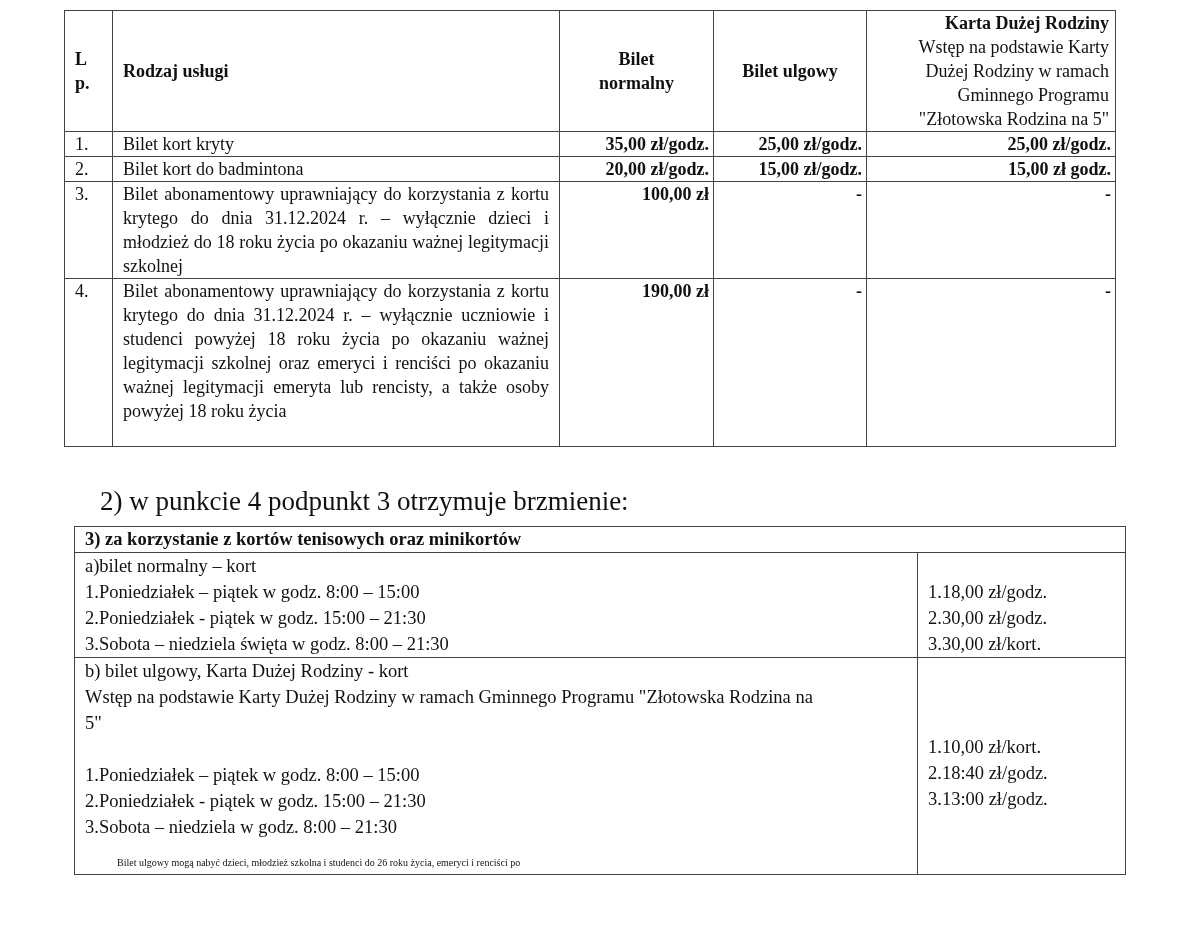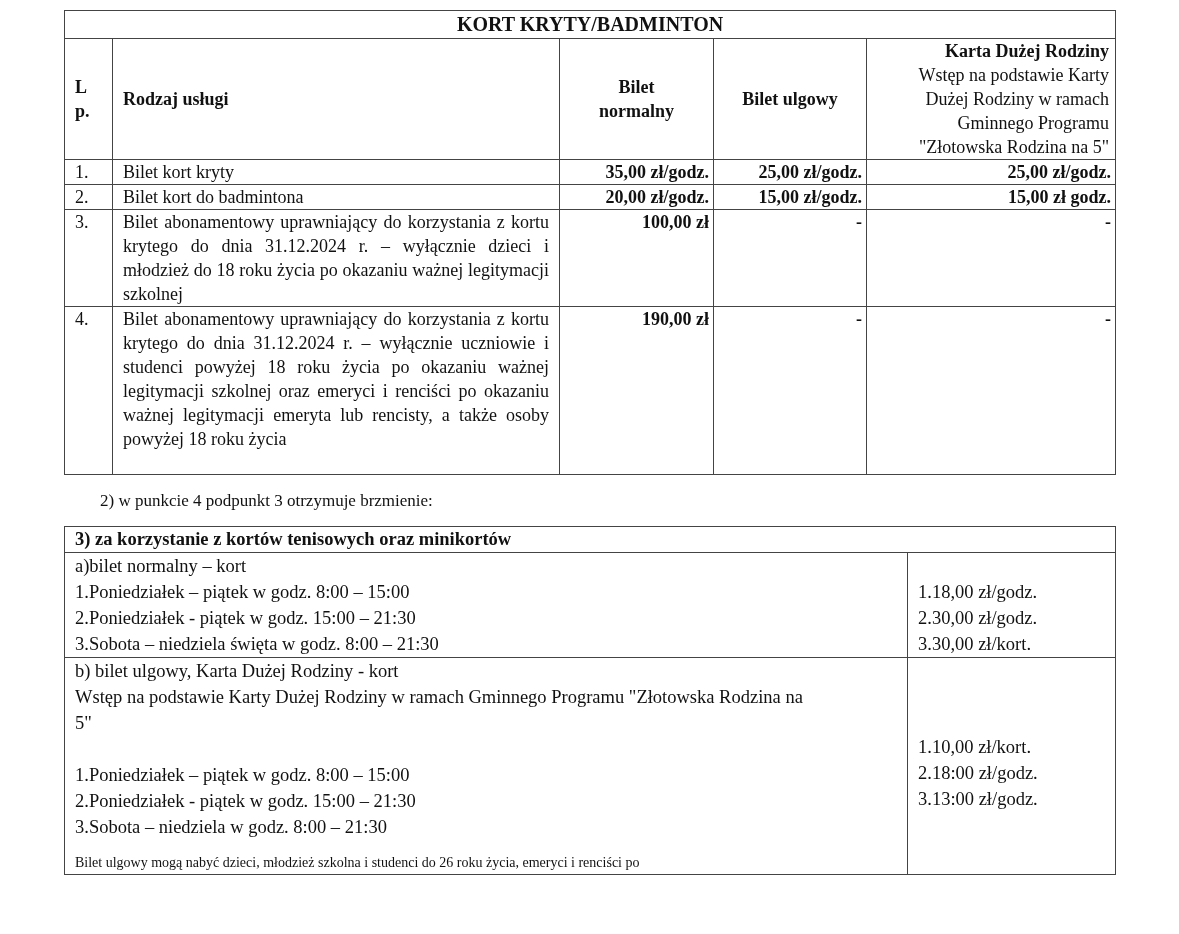--- a/index.html
+++ b/index.html
@@ -17,47 +17,44 @@
   .t1 .hdr { font-weight: bold; vertical-align: middle; }
   .t1 .hdr-lp { padding: 0 10px; vertical-align: middle; line-height: 24px; }
   .t1 .hdr-center { text-align: center; vertical-align: middle; padding: 0 6px; }
   .t1 .kdr { text-align: right; vertical-align: middle; padding: 0 6px; font-weight: normal; }
   .t1 .kdr b { font-weight: bold; }
   .t1 .num { text-align: right; white-space: nowrap; padding: 0 4px; font-weight: bold; }
   .t1 .desc { text-align: justify; }
   .t1 .lp { padding: 0 10px; }
   .t1 .row-s td { height: 24px; line-height: 24px; }
   .para {
-    position: absolute; left: 100px; top: 487px; font-size: 17px; line-height: 28px;
+    position: absolute; left: 100px; top: 487px; font-size: 27px; line-height: 28px;
   }
   .t2 {
-    position: absolute; left: 64px; top: 526px; width: 1051px; table-layout: fixed;
+    position: absolute; left: 74px; top: 526px; width: 1051px; table-layout: fixed;
   }
   .t2 td { border: 1px solid #444; vertical-align: top; padding: 0 10px; line-height: 26px; font-size: 18.5px; }
   .t2 .sec-title { font-weight: bold; height: 25px; line-height: 25px; }
   .t2 .line { display: block; }
   .t2 .blank { display: block; height: 26px; }
-  .t2 .note { display: block; font-size: 14px; line-height: 22px; margin-top: 12px; }
+  .t2 .note { display: block; font-size: 10px; line-height: 22px; margin-top: 12px; margin-left: 32px; }
   .t2 .price-col { padding-left: 10px; }
 </style>
 </head>
 <body>
 
 <table class="t1">
   <colgroup>
     <col style="width:48px">
     <col style="width:447px">
     <col style="width:154px">
     <col style="width:153px">
     <col style="width:249px">
   </colgroup>
   <tbody>
-      <tr>
-    <td colspan="5" class="title">KORT KRYTY/BADMINTON</td>
-  </tr>
   <tr style="height:120px">
     <td class="hdr hdr-lp">
       <span style="display:block">L</span>
       <span style="display:block">p.</span>
     </td>
     <td class="hdr">Rodzaj usługi</td>
     <td class="hdr hdr-center">
       <span style="display:block">Bilet</span>
       <span style="display:block">normalny</span>
     </td>
@@ -132,18 +129,18 @@
       <span class="line">1.Poniedziałek – piątek w godz. 8:00 – 15:00</span>
       <span class="line">2.Poniedziałek  - piątek w godz. 15:00 – 21:30</span>
       <span class="line">3.Sobota – niedziela w godz. 8:00 – 21:30</span>
       <span class="note">Bilet ulgowy mogą nabyć dzieci, młodzież szkolna i studenci do 26 roku życia, emeryci i renciści po</span>
     </td>
     <td class="price-col">
       <span class="blank"></span>
       <span class="blank"></span>
       <span class="blank" style="height:24px"></span>
       <span class="line">1.10,00 zł/kort.</span>
-      <span class="line">2.18:00 zł/godz.</span>
+      <span class="line">2.18:40 zł/godz.</span>
       <span class="line">3.13:00 zł/godz.</span>
     </td>
   </tr>
 </tbody>
   </table>
 
 </body></html>

